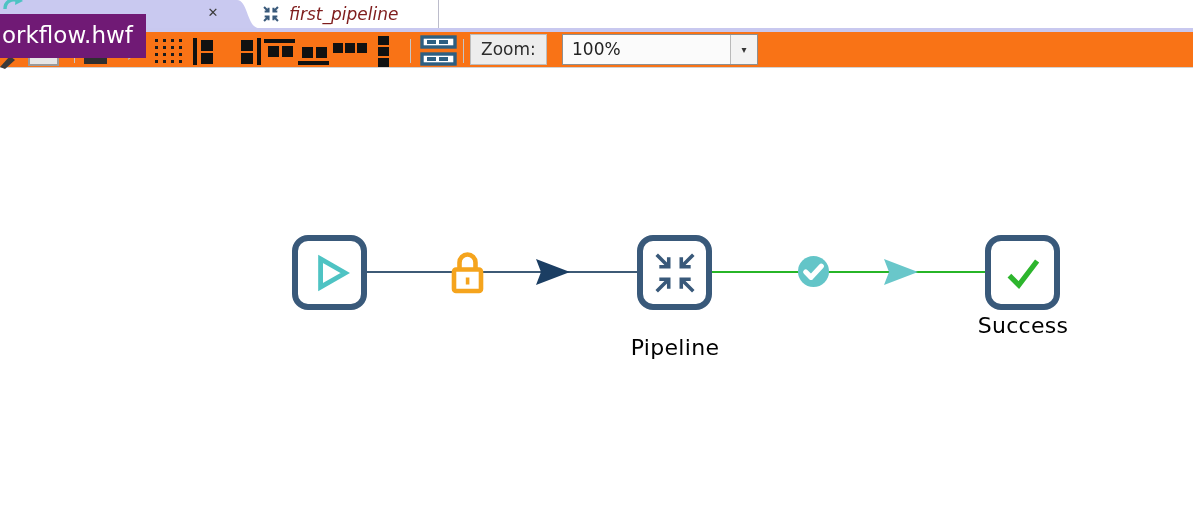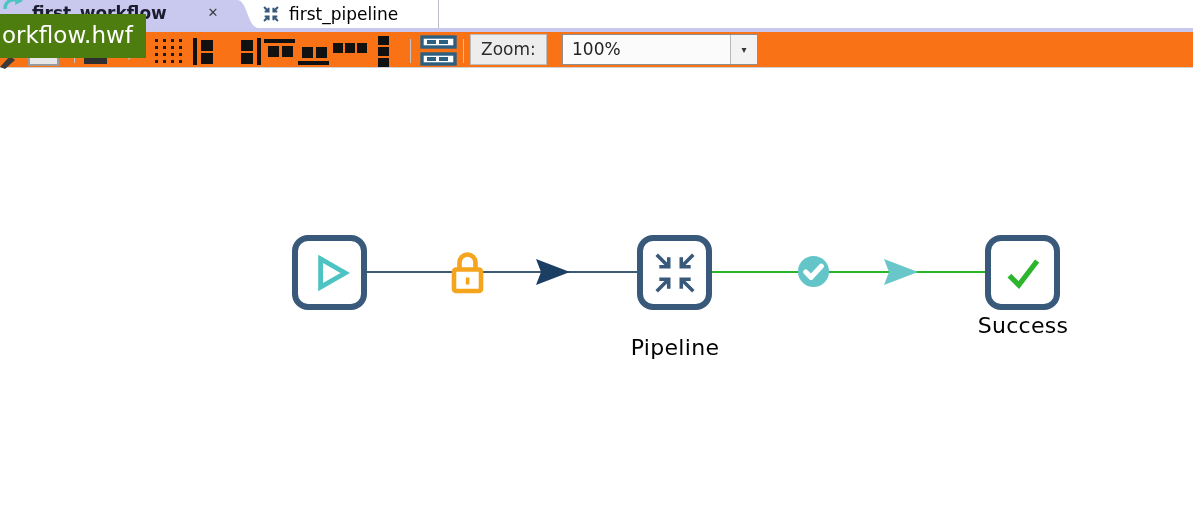--- a/index.html
+++ b/index.html
@@ -10,41 +10,41 @@
   .tabbar { position:absolute; left:0; top:0; width:100%; height:28px; background:#ffffff; }
   .tab-active { position:absolute; left:0; top:0; width:232px; height:28px; background:#c9c9f0; }
   .tab-active .tab-label { position:absolute; left:32px; top:0; line-height:26px;
       font-size:17px; font-weight:bold; color:#1c1c30; white-space:nowrap; }
   .tab-close { position:absolute; left:203px; top:1px; width:20px; height:24px; border:none;
       background:none; font-size:13px; color:#3c3c3c; cursor:pointer; line-height:24px; }
   .tab-curve { position:absolute; left:232px; top:0; }
   .wf-icon { position:absolute; left:2px; top:-7px; }
   .tab-pipeline { position:absolute; left:258px; top:0; width:179px; height:28px; background:#ffffff;
       display:flex; align-items:center; gap:9px; padding-left:4px; cursor:pointer; }
-  .tab-pipeline .tab-label { font-size:17px; color:#000000; white-space:nowrap; }
+  .tab-pipeline .tab-label { font-size:17px; color:#7f1d1d; white-space:nowrap;font-style:italic; }
   .tab-sep { position:absolute; left:438px; top:0; width:1px; height:28px; background:#bcbccb; }
   .sel-strip { position:absolute; left:0; top:28px; width:100%; height:4px; background:#c8c8ef; }
 
   
   .toolbar { position:absolute; left:0; top:32px; width:100%; height:36px; background:#f97316;
       border-bottom:1px solid #d2d2d2; }
   .tb-abs { position:absolute; display:block; }
   .icon-btn { position:absolute; background:none; border:none; padding:0; cursor:pointer; line-height:0; }
   .tb-vsep { position:absolute; top:7px; width:1px; height:24px; background:#c6c6c6; }
   .zoom-label { position:absolute; left:470px; top:2px; height:31px; line-height:29px;
       padding:0 10px; border:1px solid #bdbdbd; background:#ededed; font-size:17px; color:#2d2d2d; }
   .zoom-combo { position:absolute; left:562px; top:2px; width:196px; height:31px;
       border:1px solid #8f8f8f; background:#fbfbfb; display:flex; cursor:pointer; }
   .zoom-value { flex:1; font-size:17px; color:#222; line-height:29px; padding-left:9px; }
   .zoom-drop { width:27px; border:none; border-left:1px solid #b9b9b9; background:#f3f3f3;
       font-size:10px; color:#333; cursor:pointer; }
 
   
   .tooltip { position:absolute; left:0; top:14px; height:44px; line-height:42px;
-      background:#4d7c0f; color:#ffffff; font-size:23px; padding:0 13px 0 2px; z-index:60; }
+      background:#701a75; color:#ffffff; font-size:23px; padding:0 13px 0 2px; z-index:60; }
 
   
   .canvas { position:absolute; left:0; top:69px; width:100%; height:444px; background:#ffffff; }
   .node { position:absolute; width:75px; height:75px; background:#fff; border:6px solid #39597a;
       border-radius:16px; display:flex; align-items:center; justify-content:center; cursor:pointer; }
   .node-label { position:absolute; width:156px; text-align:center; font-size:22px; color:#000;
       letter-spacing:0.3px; }
   .hop-line { position:absolute; height:2px; }
   .hop-deco { position:absolute; line-height:0; cursor:pointer; background:none; border:none; padding:0; }
 </style>
@@ -54,21 +54,20 @@
 <div id="app">
 
   <div class="tabbar">
     <div class="tab-active">
       <span class="wf-icon">
         <svg width="22" height="22" viewBox="0 0 22 22">
           <path d="M3,16 C3,8 10,5 17,8" fill="none" stroke="#4ec3c3" stroke-width="3.4"></path>
           <polygon points="14,3 21,8 13,12" fill="#4ec3c3"></polygon>
         </svg>
       </span>
-      <span class="tab-label">first_workflow</span>
       <button class="tab-close">✕</button>
     </div>
     <span class="tab-curve">
       <svg width="27" height="28" viewBox="0 0 27 28">
           <path d="M0,0 L5,0 C16,0 15,28 27,28 L0,28 Z" fill="#c9c9f0"></path>
         </svg>
     </span>
     <div class="tab-pipeline">
       <span style="line-height:0;">
         <svg width="18" height="18" viewBox="0 0 44 44">

